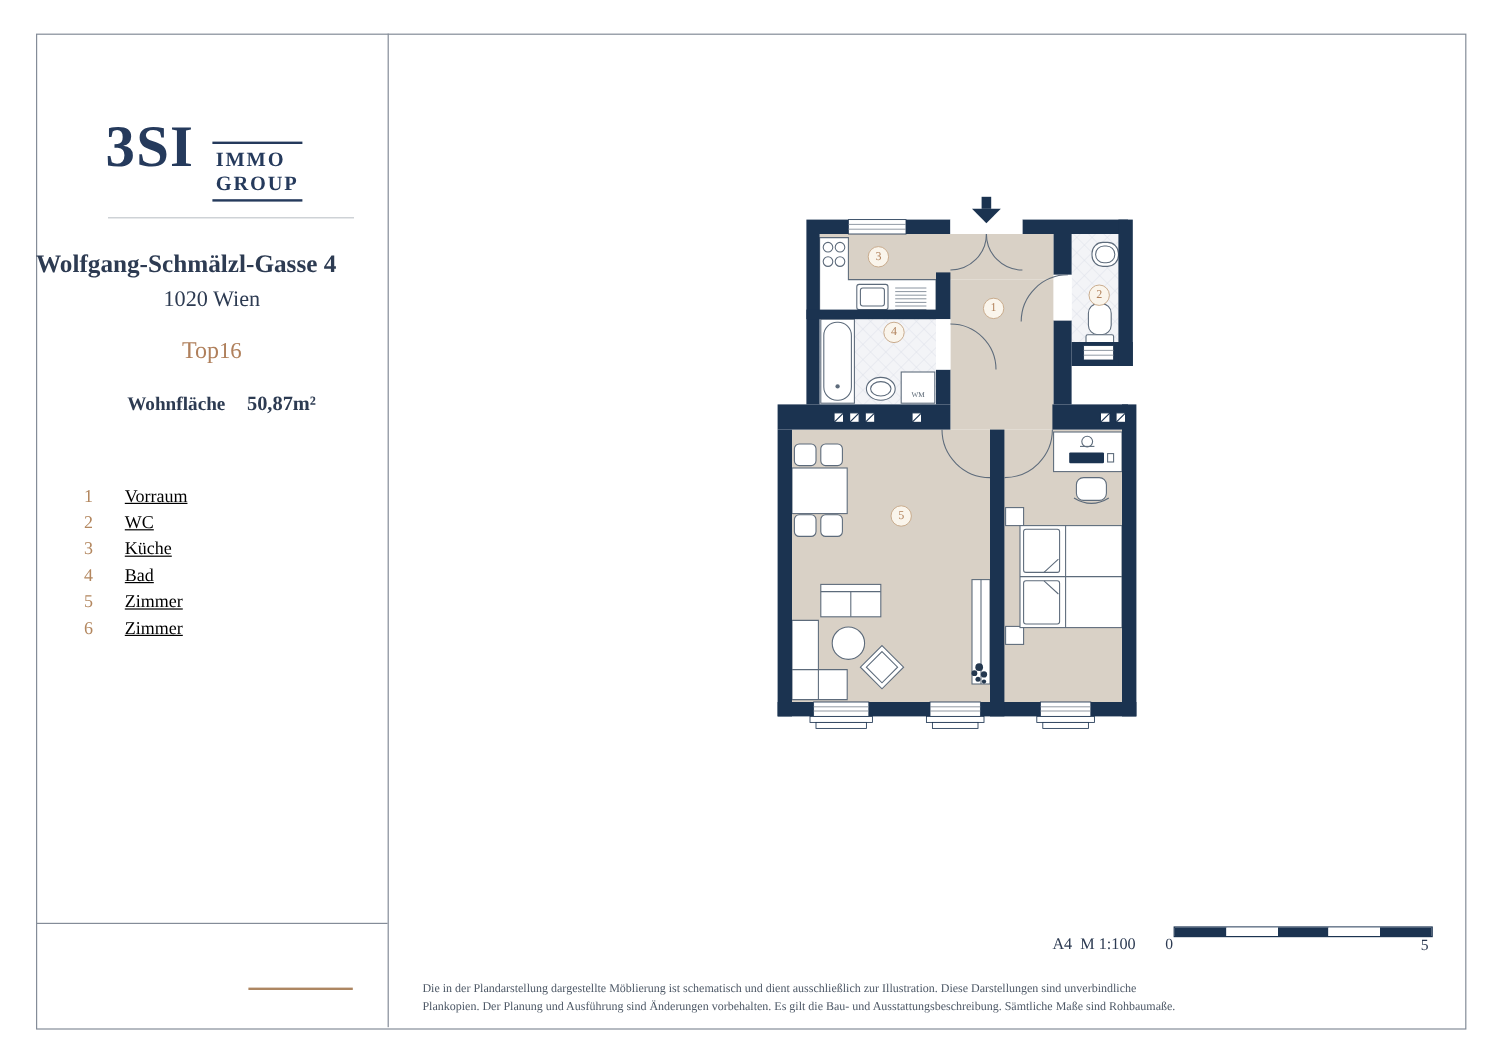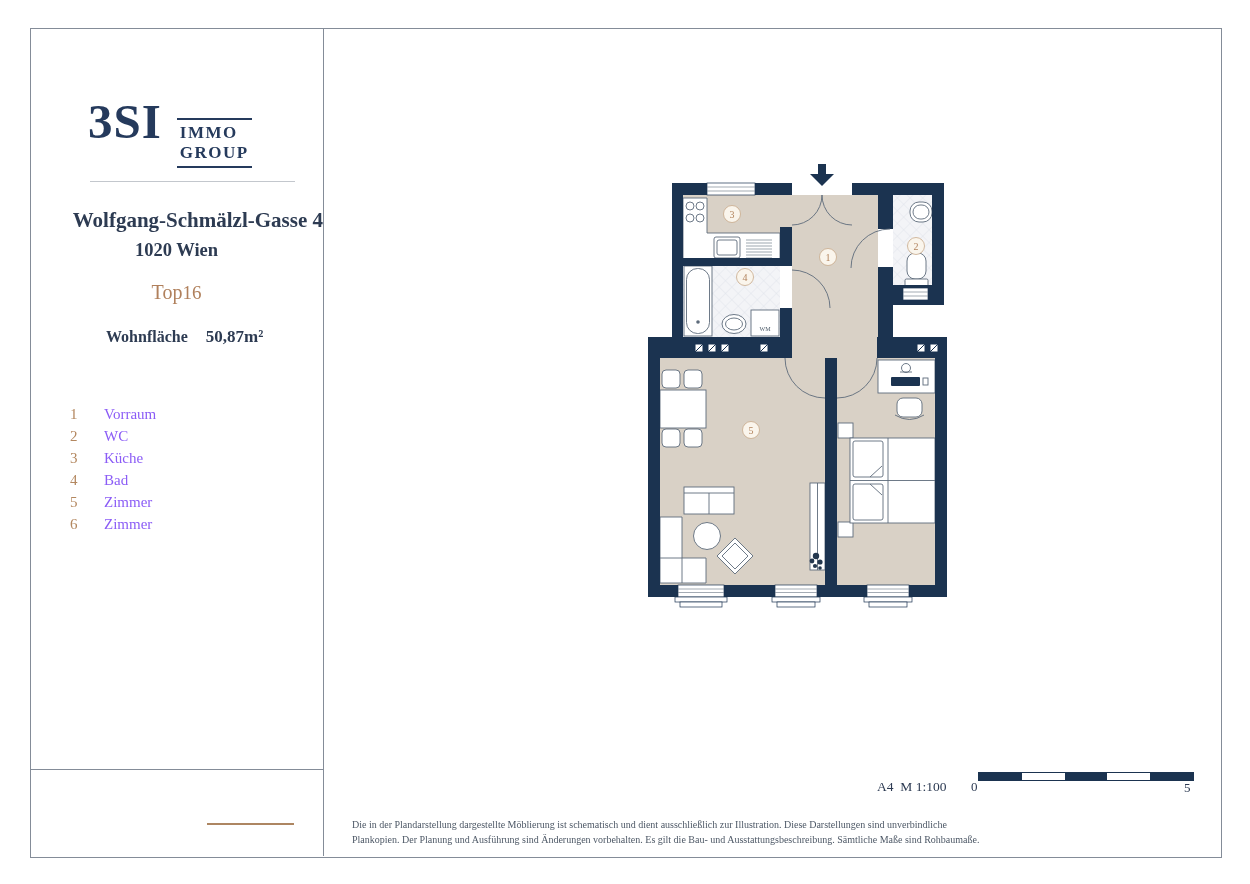--- a/index.html
+++ b/index.html
@@ -9,34 +9,34 @@
          border:1px solid #848c98;}
   .vdivider{position:absolute;left:323px;top:28px;width:1px;height:828px;background:#848c98;}
   .hrule-left{position:absolute;left:30px;top:769px;width:293px;height:1px;background:#848c98;}
 
   
   .logo{position:absolute;left:88px;top:74px;display:flex;align-items:center;gap:15px;color:#253a5c;}
   .logo-main{font-size:49px;font-weight:600;letter-spacing:1px;line-height:1;}
   .logo-sub{border-top:2px solid #253a5c;border-bottom:2px solid #253a5c;
             padding:3px 3px;font-size:17px;font-weight:600;letter-spacing:1.5px;line-height:1.18;margin-top:44px;}
   .logo-divider{position:absolute;left:90px;top:181px;width:205px;height:1px;background:#c3c7cd;}
-  .address{position:absolute;left:30px;top:208px;width:293px;text-align:right;
+  .address{position:absolute;left:30px;top:208px;width:293px;text-align:left;
            font-size:21px;font-weight:600;color:#2d3b52;}
   .city{position:absolute;left:30px;top:240px;width:293px;text-align:center;
-        font-size:18.5px;font-weight:700;color:#2d3b52;}
+        font-size:18.5px;font-weight:400;color:#2d3b52;}
   .unit{position:absolute;left:30px;top:281px;width:293px;text-align:center;color:#b0805c;}
   .unit .u-label{font-size:20px;margin-right:0;}
   .unit .u-num{font-size:19px;}
   .area{position:absolute;left:70px;top:327px;display:flex;gap:18px;align-items:baseline;}
   .area .a-label{font-size:16px;font-weight:700;color:#2d3b52;margin-left:36px;}
   .area .a-value{font-size:17px;font-weight:700;color:#2d3b52;}
   .legend{position:absolute;left:70px;top:403px;}
   .legend-row{display:flex;gap:21px;height:22px;line-height:22px;font-size:15px;}
   .legend-num{width:13px;color:#b3875f;}
-  .legend-label{color:#8b5cf6;}
+  .legend-label{color:#000000;text-decoration:underline;}
   .slogan{position:absolute;left:59px;top:788px;font-size:15.5px;line-height:22.5px;color:#49536a;}
   .slogan-line{position:absolute;left:207px;top:823px;width:87px;height:2px;background:#ad8662;}
 
   
   .scale-text{position:absolute;left:877px;top:779px;font-size:13.5px;color:#2c3a52;white-space:pre;}
   .scalebar{position:absolute;left:978px;top:772px;width:214px;height:7px;
             border:1px solid #1b3350;display:flex;}
   .scalebar span{flex:1;}
   .sb-d{background:#1b3350;}
   .sb-w{background:#fff;}

